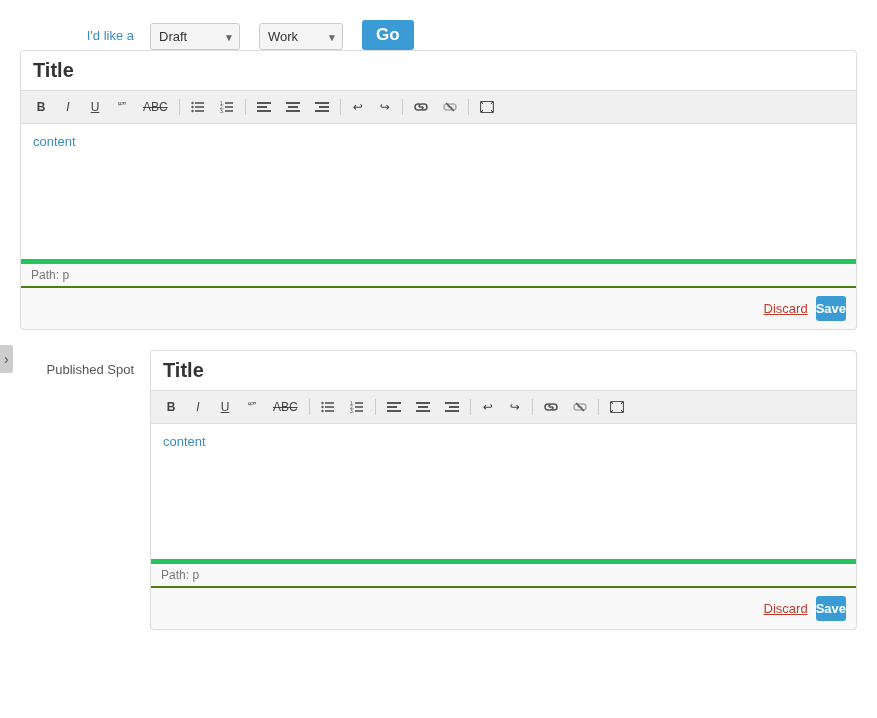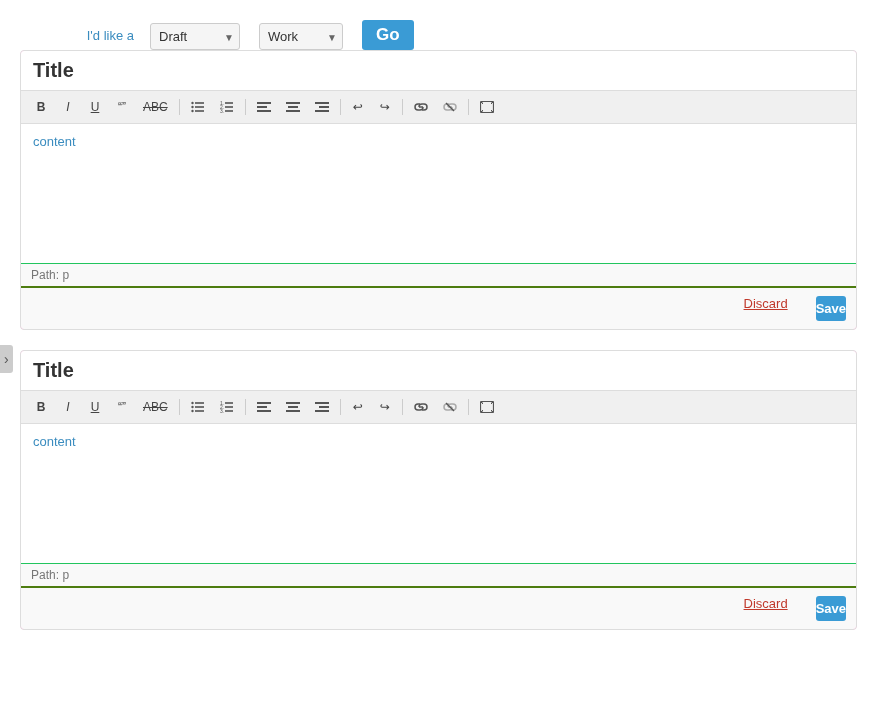--- a/index.html
+++ b/index.html
@@ -159,42 +159,42 @@
       width: 1px;
       height: 16px;
       background: #ccc;
       margin: 0 2px;
     }
 
     .editor-content-area {
       background: #fff;
       min-height: 140px;
       padding: 10px 12px;
-      border-bottom: 1px solid #22c55e;
+      border-bottom: 5px solid #22c55e;
     }
 
     .editor-content-area .content-text {
       color: #3a8cbf;
       font-size: 13px;
     }
 
     .editor-path-bar {
       padding: 4px 10px;
       font-size: 12px;
       color: #777;
       background: #f9f9f9;
       border-bottom: 2px solid #4d7c0f;
     }
 
     .editor-actions {
       display: flex;
       justify-content: flex-end;
-      align-items: flex-start;
+      align-items: center;
       padding: 8px 10px;
-      gap: 28px;
+      gap: 8px;
       background: #f9f9f9;
     }
 
     .btn-discard {
       background: transparent;
       border: none;
       color: #c0392b;
       font-size: 13px;
       cursor: pointer;
       text-decoration: underline;
@@ -357,20 +357,21 @@
         <span>p</span>
       </div>
       <div class="editor-actions">
         <button class="btn-discard">Discard</button>
         <button class="btn-save">Save</button>
       </div>
     </div>
   </div>
 
   <div class="editor-section">
+    <div class="editor-section-label">Published Spot</div>
     <div class="editor-card">
       <div class="editor-title-bar">
         <input type="text" class="editor-title-input" value="Title" style="">
       </div>
       <div class="editor-toolbar">
         <button class="toolbar-btn bold">B</button>
         <button class="toolbar-btn italic">I</button>
         <button class="toolbar-btn underline">U</button>
         <button class="toolbar-btn">“”</button>
         <button class="toolbar-btn" style="text-decoration:line-through;">ABC</button>

